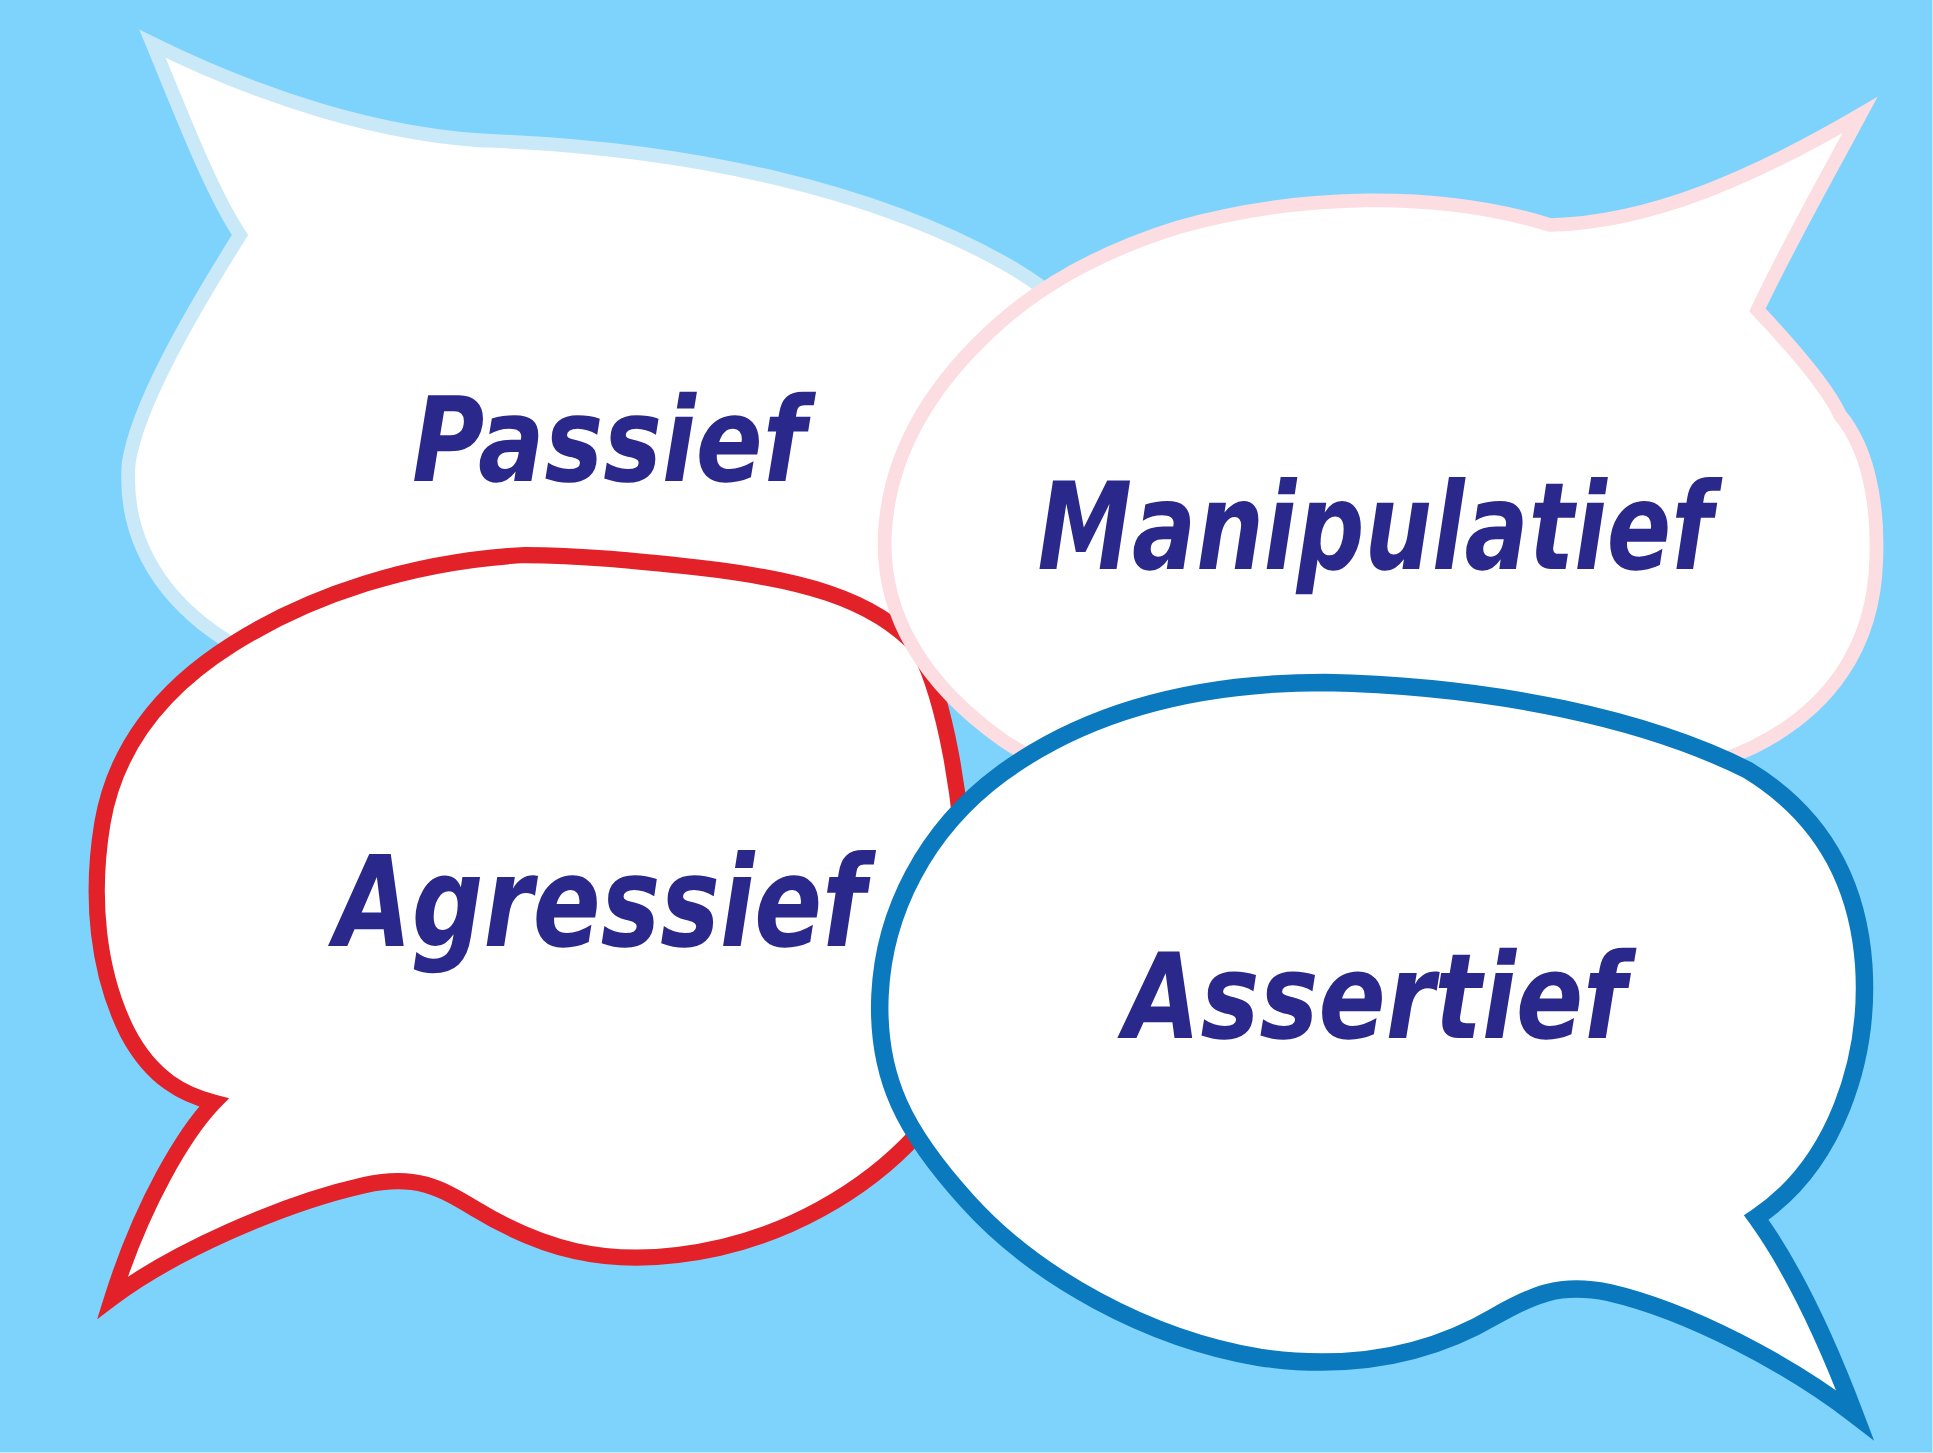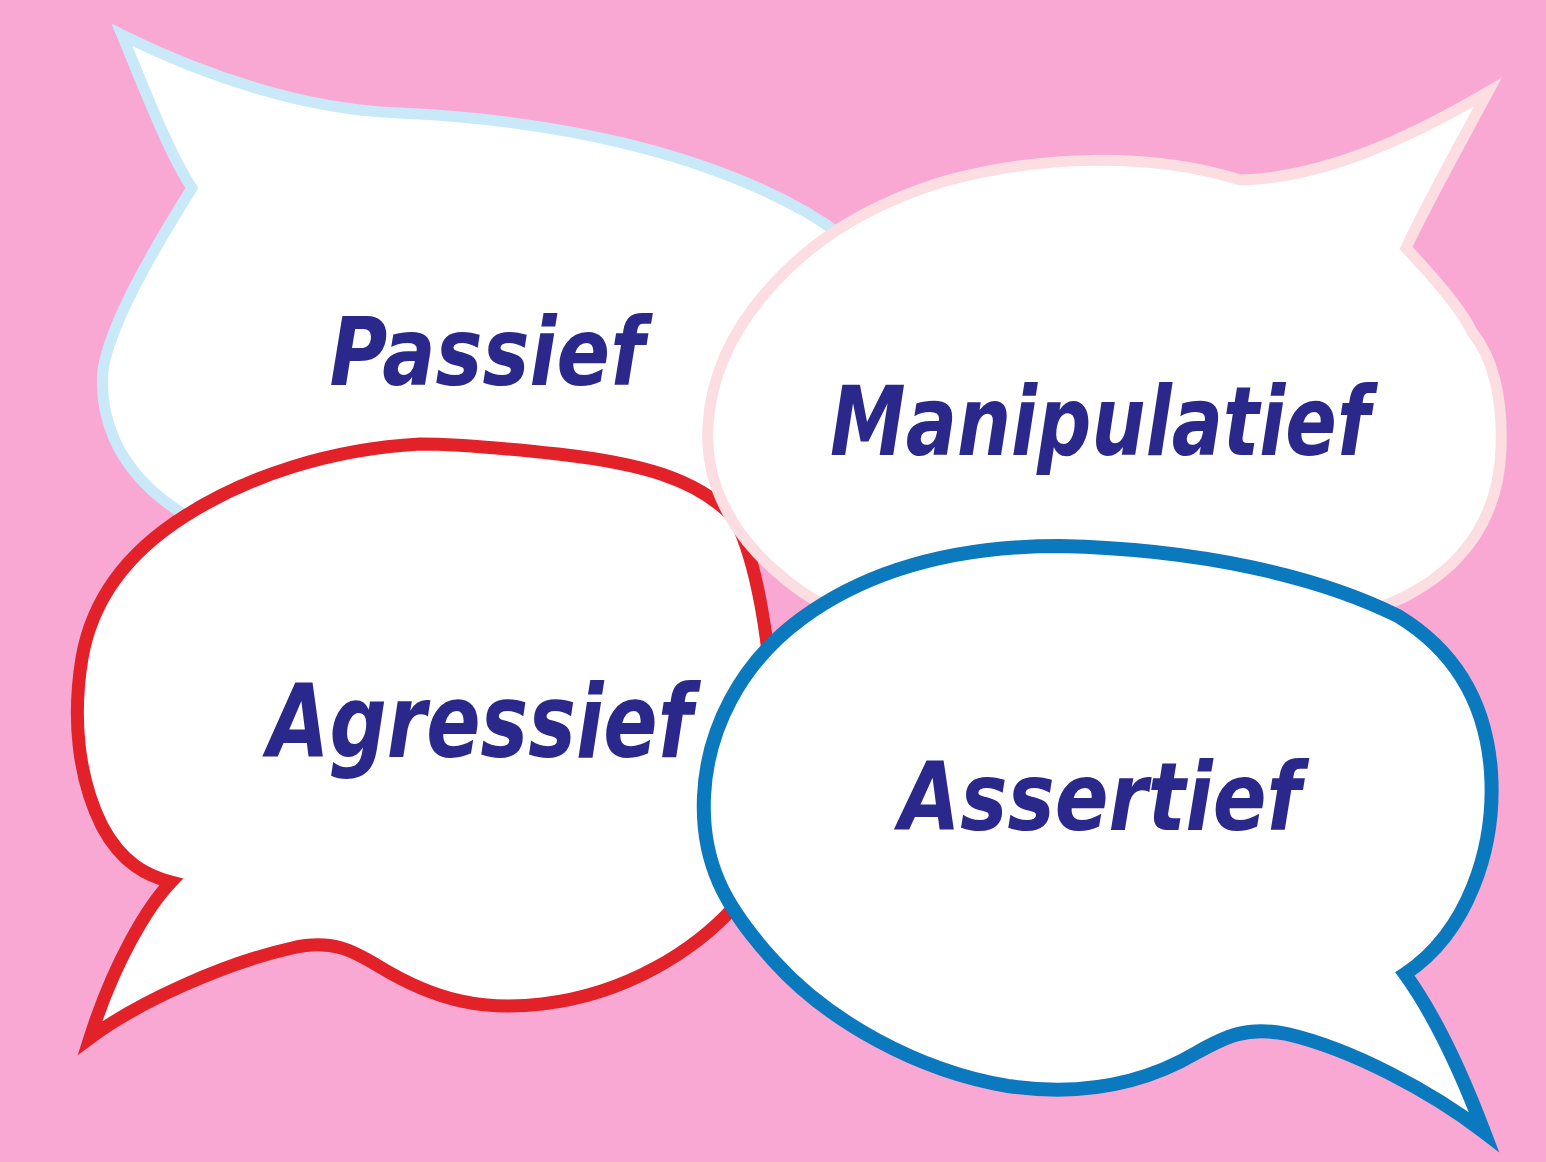--- a/index.html
+++ b/index.html
@@ -4,21 +4,21 @@
 <style>
   html, body {
     margin: 0;
     padding: 0;
     background: #ffffff;
   }
   .canvas {
     position: relative;
     width: 1546px;
     height: 1162px;
-    background: #f9a8d4;
+    background: #7dd3fc;
     overflow: hidden;
     text-align: center;
   }
   svg {
     display: block;
   }
   .bubble {
     fill: #ffffff;
     stroke-linejoin: miter;
     stroke-miterlimit: 12;

